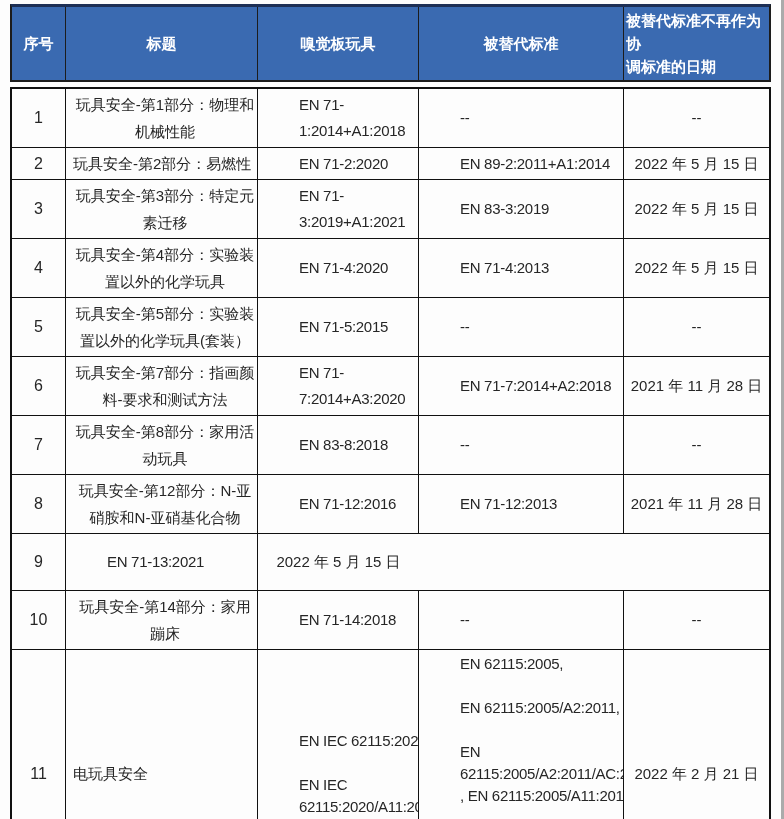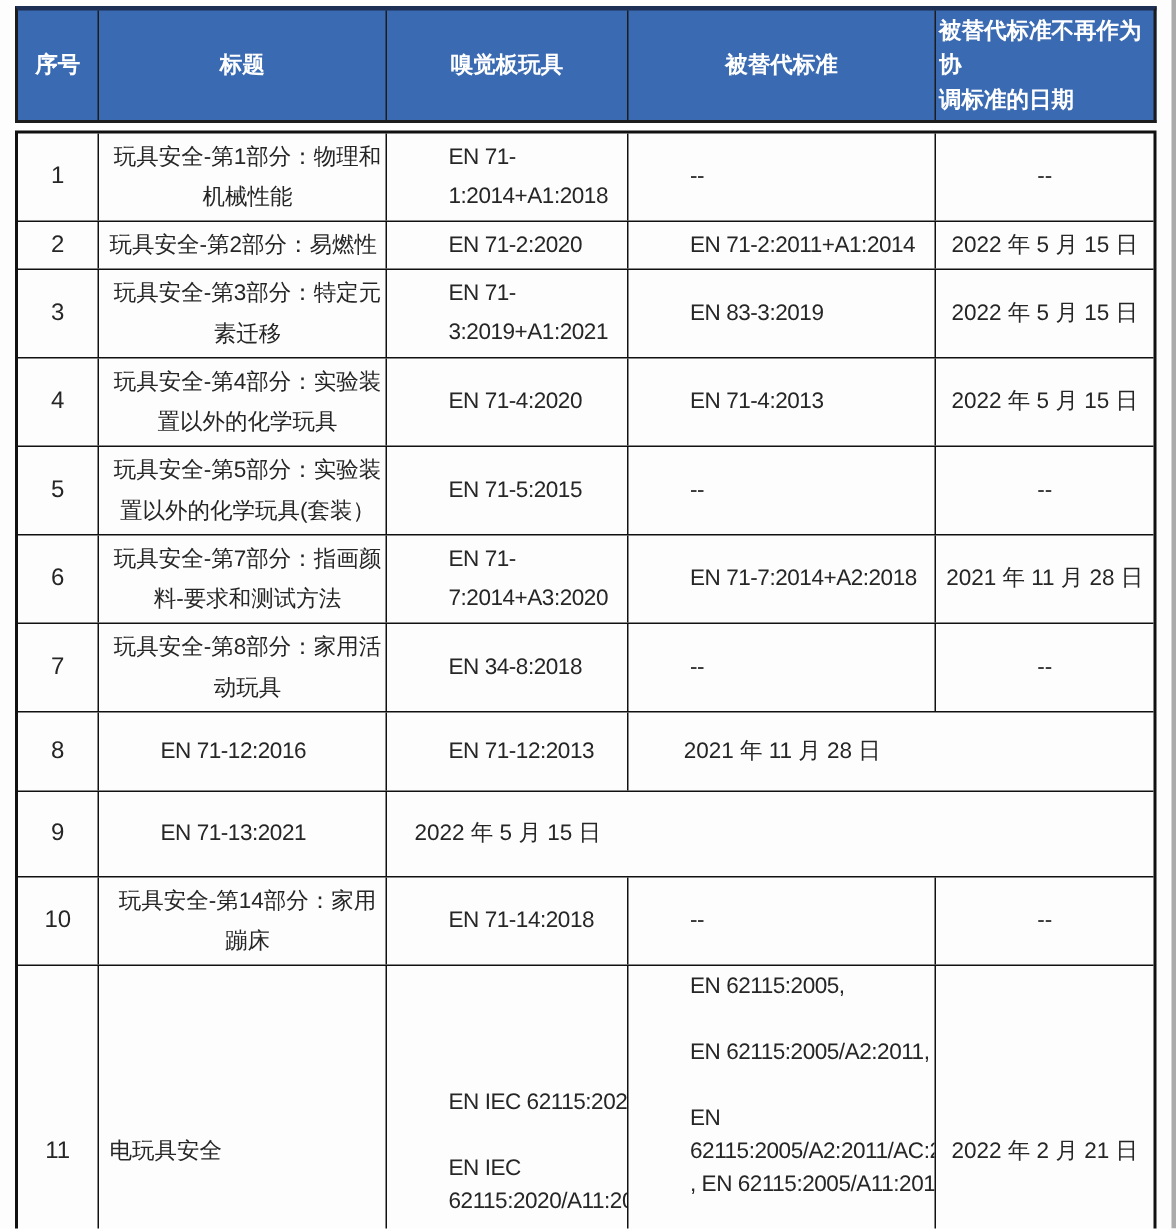--- a/index.html
+++ b/index.html
@@ -90,21 +90,21 @@
       <div class="td c-title">玩具安全-第1部分：物理和机械性能</div>
       <div class="td c-ref">EN 71-1:2014+A1:2018</div>
       <div class="td c-rep">--</div>
       <div class="td c-date">--</div>
     </div>
 
     <div class="tr r2">
       <div class="td c-no">2</div>
       <div class="td c-title">玩具安全-第2部分：易燃性</div>
       <div class="td c-ref">EN 71-2:2020</div>
-      <div class="td c-rep">EN 71-2:2011+A1:2014</div>
+      <div class="td c-rep">EN 89-2:2011+A1:2014</div>
       <div class="td c-date">2022 年 5 月 15 日</div>
     </div>
 
     <div class="tr r3">
       <div class="td c-no">3</div>
       <div class="td c-title">玩具安全-第3部分：特定元素迁移</div>
       <div class="td c-ref">EN 71-3:2019+A1:2021</div>
       <div class="td c-rep">EN 83-3:2019</div>
       <div class="td c-date">2022 年 5 月 15 日</div>
     </div>
@@ -129,27 +129,28 @@
       <div class="td c-no">6</div>
       <div class="td c-title">玩具安全-第7部分：指画颜料-要求和测试方法</div>
       <div class="td c-ref">EN 71-7:2014+A3:2020</div>
       <div class="td c-rep">EN 71-7:2014+A2:2018</div>
       <div class="td c-date">2021 年 11 月 28 日</div>
     </div>
 
     <div class="tr r7">
       <div class="td c-no">7</div>
       <div class="td c-title">玩具安全-第8部分：家用活动玩具</div>
-      <div class="td c-ref">EN 34-8:2018</div>
+      <div class="td c-ref">EN 83-8:2018</div>
       <div class="td c-rep">--</div>
       <div class="td c-date">--</div>
     </div>
 
     <div class="tr r8">
       <div class="td c-no">8</div>
+      <div class="td c-title">玩具安全-第12部分：N-亚硝胺和N-亚硝基化合物</div>
       <div class="td c-ref">EN 71-12:2016</div>
       <div class="td c-rep">EN 71-12:2013</div>
       <div class="td c-date">2021 年 11 月 28 日</div>
     </div>
 
     <div class="tr r9">
       <div class="td c-no">9</div>
       <div class="td c-ref">EN 71-13:2021</div>
       <div class="td c-date">2022 年 5 月 15 日</div>
     </div>

